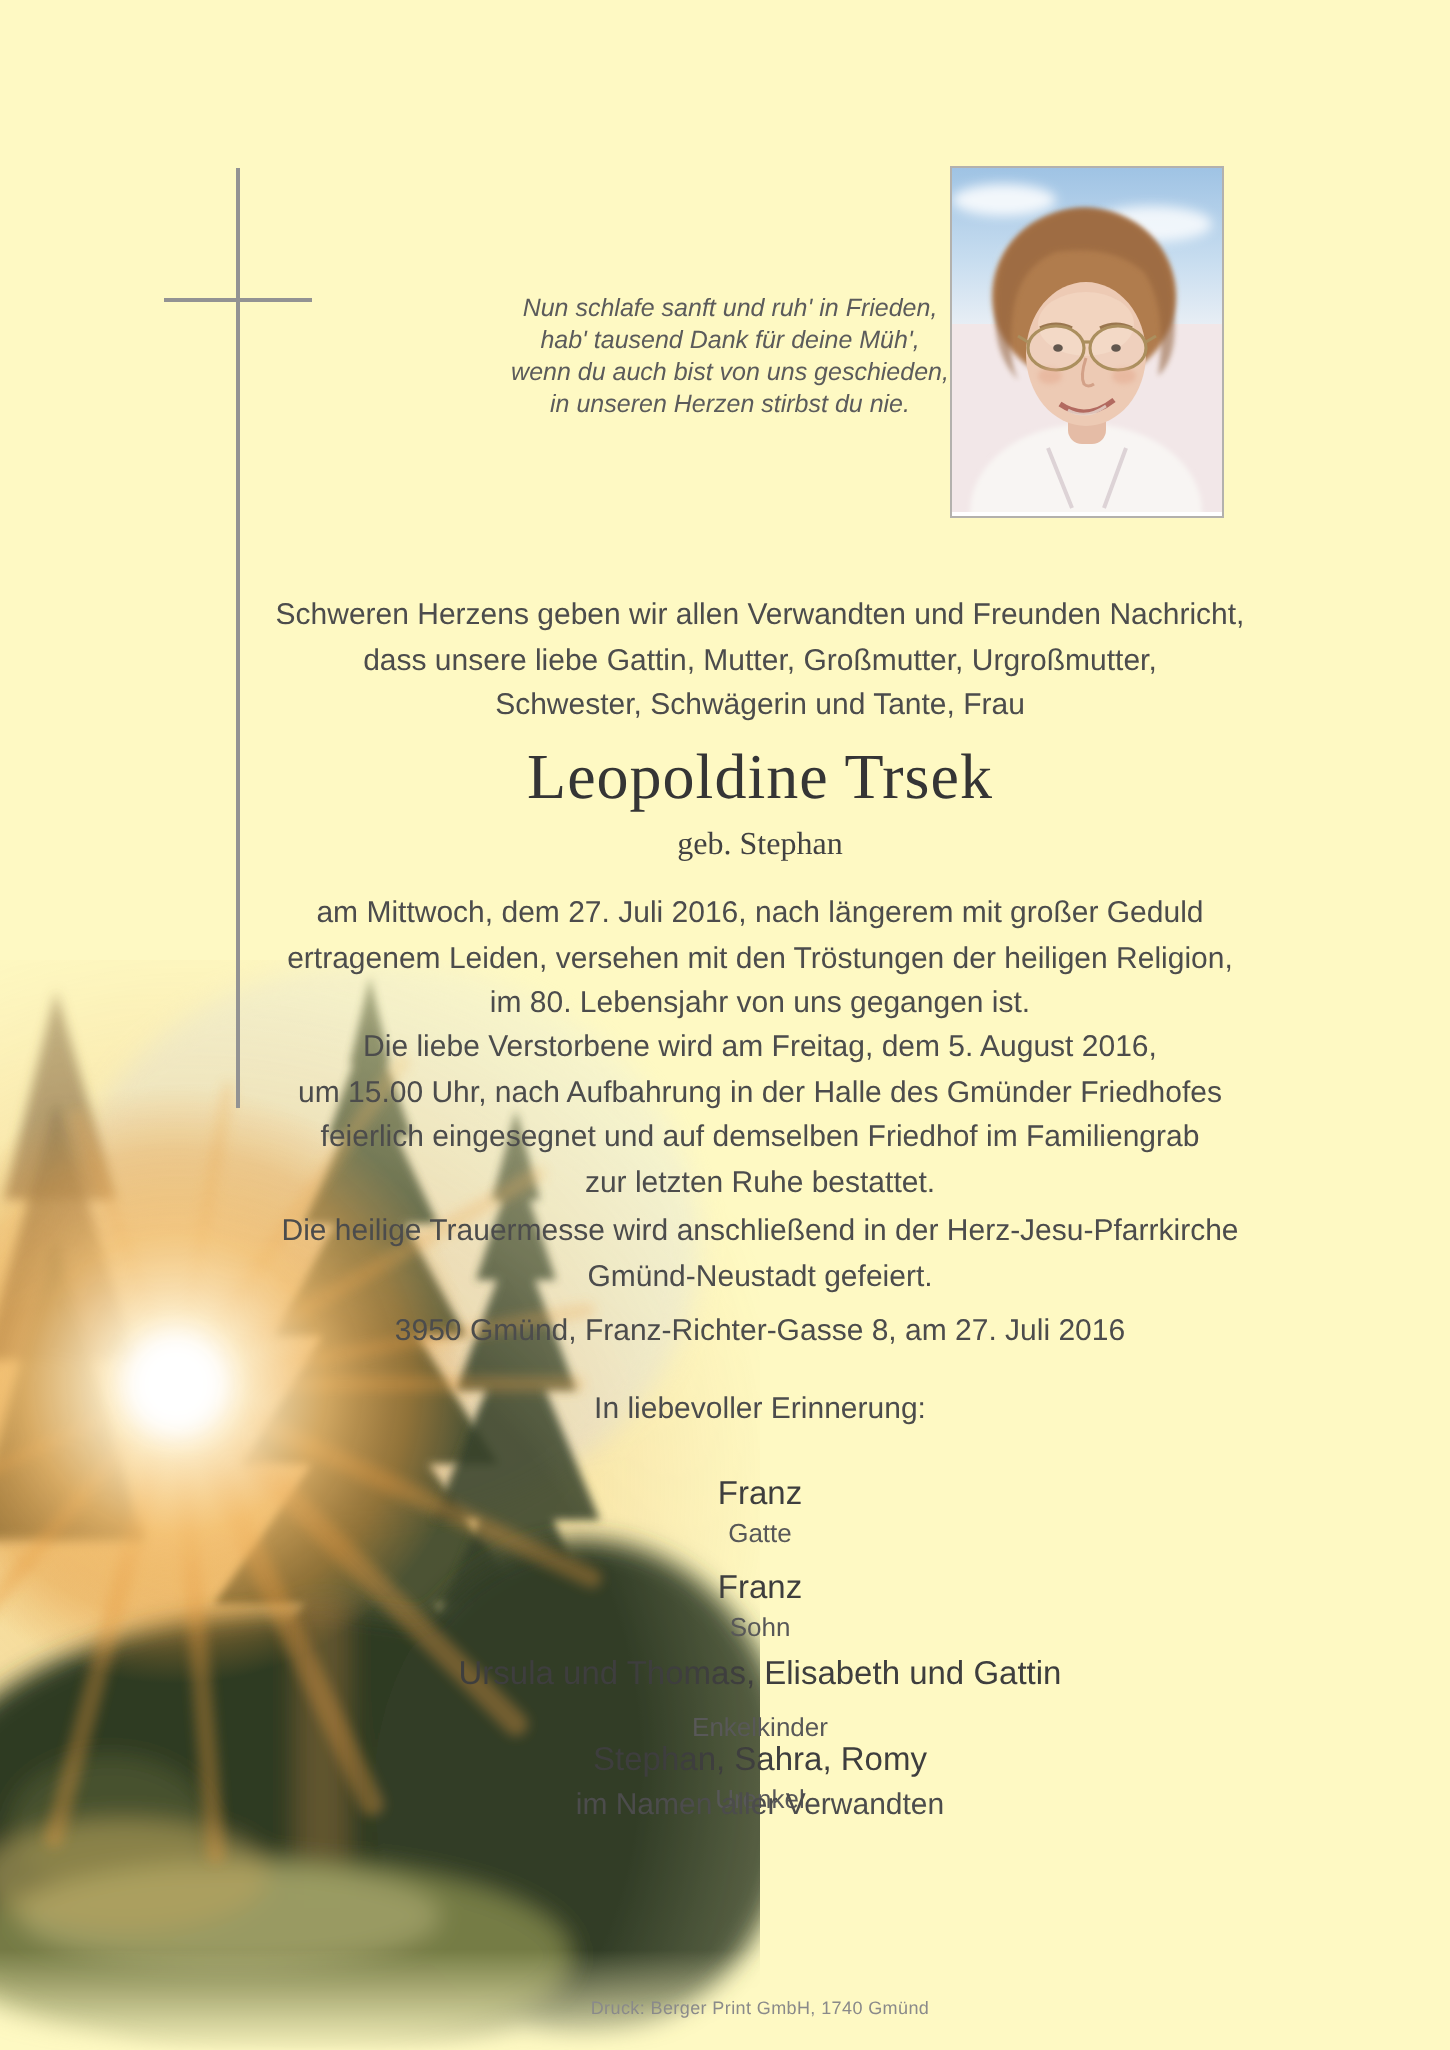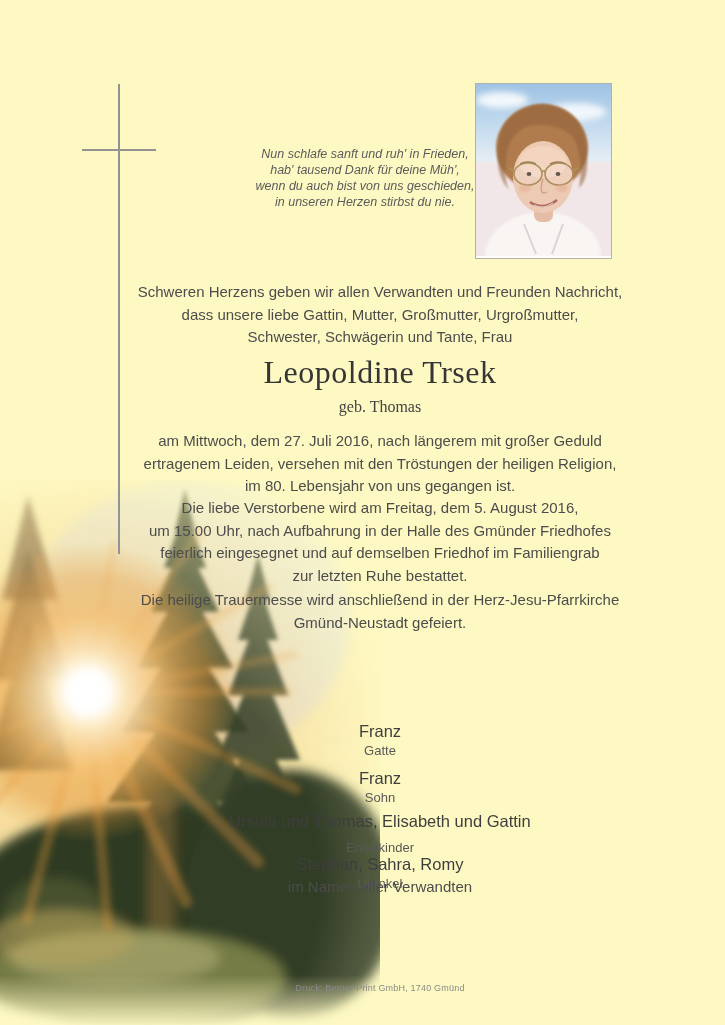--- a/index.html
+++ b/index.html
@@ -17,21 +17,21 @@
   
   .cross-v{position:absolute;left:118px;top:84px;width:2px;height:470px;background:#939393;z-index:2;}
   .cross-h{position:absolute;left:82px;top:149px;width:74px;height:2px;background:#939393;z-index:2;}
   
   .photo{
     position:absolute;left:475px;top:83px;width:135px;height:174px;
     border:1px solid #b3b1ad;background:#fff;z-index:3;
   }
   .photo svg{display:block;}
   
-  .tb{position:absolute;left:35px;width:690px;text-align:center;white-space:pre-line;z-index:3;}
+  .tb{position:absolute;left:35px;width:690px;text-align:center;white-space:pre-line;z-index:3;margin-top:16px;}
   .poem{
     position:absolute;left:225px;top:146px;width:280px;
     text-align:center;white-space:pre-line;
     font-style:italic;font-size:12.5px;line-height:16px;color:#5b5b5b;z-index:3;
   }
   .body-text{font-size:15px;line-height:22.5px;color:#4c4c4c;}
   .deceased-name{
     font-family:"Liberation Serif", serif;
     font-size:32px;line-height:40px;font-weight:400;color:#353535;letter-spacing:0.5px;
   }
@@ -211,35 +211,37 @@
   <div class="poem">Nun schlafe sanft und ruh' in Frieden,
 hab' tausend Dank für deine Müh',
 wenn du auch bist von uns geschieden,
 in unseren Herzen stirbst du nie.</div>
 
   <div class="tb body-text" style="top:281px">Schweren Herzens geben wir allen Verwandten und Freunden Nachricht,
 dass unsere liebe Gattin, Mutter, Großmutter, Urgroßmutter,
 Schwester, Schwägerin und Tante, Frau</div>
 
   <div class="tb deceased-name" style="top:352px">Leopoldine Trsek</div>
-  <div class="tb maiden" style="top:398px">geb. Thomas</div>
+  <div class="tb maiden" style="top:398px">geb. Stephan</div>
 
   <div class="tb body-text" style="top:430px">am Mittwoch, dem 27. Juli 2016, nach längerem mit großer Geduld
 ertragenem Leiden, versehen mit den Tröstungen der heiligen Religion,
 im 80. Lebensjahr von uns gegangen ist.</div>
 
   <div class="tb body-text" style="top:497px">Die liebe Verstorbene wird am Freitag, dem 5. August 2016,
 um 15.00 Uhr, nach Aufbahrung in der Halle des Gmünder Friedhofes
 feierlich eingesegnet und auf demselben Friedhof im Familiengrab
 zur letzten Ruhe bestattet.</div>
 
   <div class="tb body-text" style="top:589px">Die heilige Trauermesse wird anschließend in der Herz-Jesu-Pfarrkirche
 Gmünd-Neustadt gefeiert.</div>
 
-
+  <div class="tb body-text" style="top:639px">3950 Gmünd, Franz-Richter-Gasse 8, am 27. Juli 2016</div>
+
+  <div class="tb body-text" style="top:678px">In liebevoller Erinnerung:</div>
 
   <div class="tb mourner-name" style="top:722px">Franz</div>
   <div class="tb mourner-rel" style="top:743px">Gatte</div>
 
   <div class="tb mourner-name" style="top:769px">Franz</div>
   <div class="tb mourner-rel" style="top:790px">Sohn</div>
 
   <div class="tb mourner-name" style="top:812px">Ursula und Thomas, Elisabeth und Gattin</div>
   <div class="tb mourner-rel" style="top:840px">Enkelkinder</div>
 

